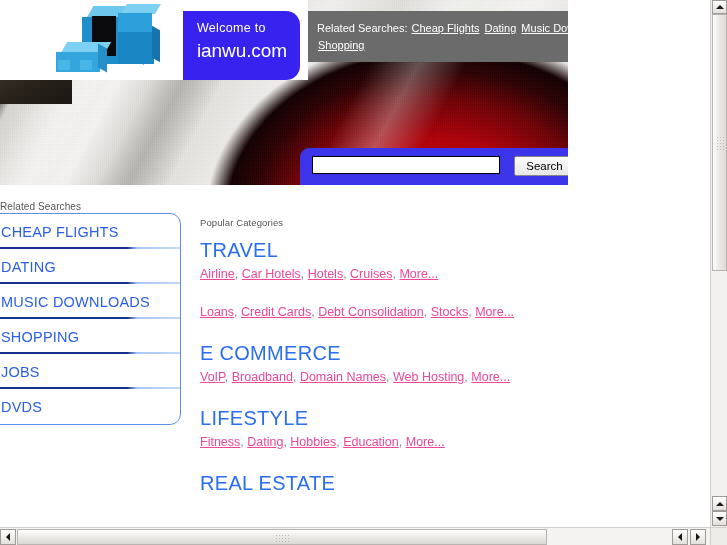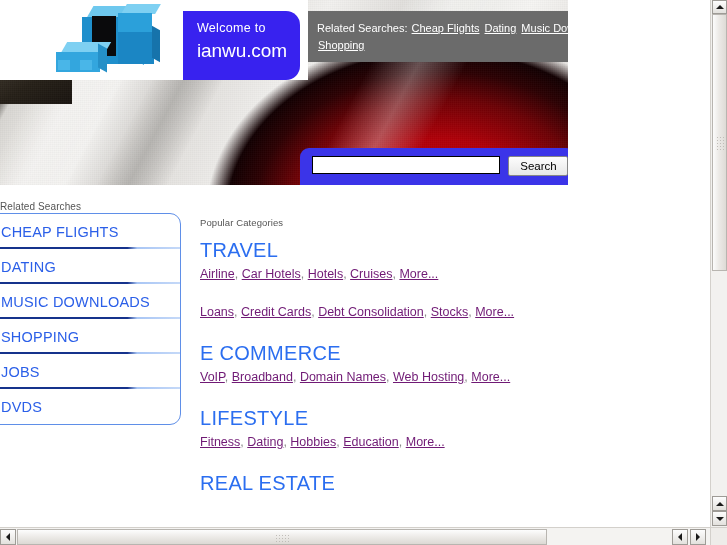--- a/index.html
+++ b/index.html
@@ -147,21 +147,21 @@
     border: 1px solid #000000;
     background: #ffffff;
     font-family: "Liberation Sans", sans-serif;
     font-size: 12px;
     box-sizing: border-box;
     padding: 1px 3px;
     vertical-align: top;
     outline: none;
   }
   #search-button {
-    margin-left: 4px;
+    margin-left: 10px;
     width: 60px;
     height: 20px;
     background: linear-gradient(#fdfdfd, #e7e7e7);
     border: 1px solid #868686;
     border-radius: 2px;
     font-family: "Liberation Sans", sans-serif;
     font-size: 11.5px;
     color: #000000;
     vertical-align: top;
     cursor: pointer;
@@ -241,21 +241,21 @@
     line-height: 24px;
     margin: 0 0 3px 0;
     cursor: pointer;
   }
   .cat-links {
     font-size: 12.5px;
     line-height: 18px;
     color: #888888;
   }
   .cat-links a {
-    color: #701a75;
+    color: #ec4899;
   }
   .cat-links .sep { color: #8a8a8a; text-decoration: none; }
 
   
   #vscroll {
     position: absolute;
     right: 0; top: 0;
     width: 17px; height: 527px;
     background: #f2f1ef;
     border-left: 1px solid #d3d0cb;

